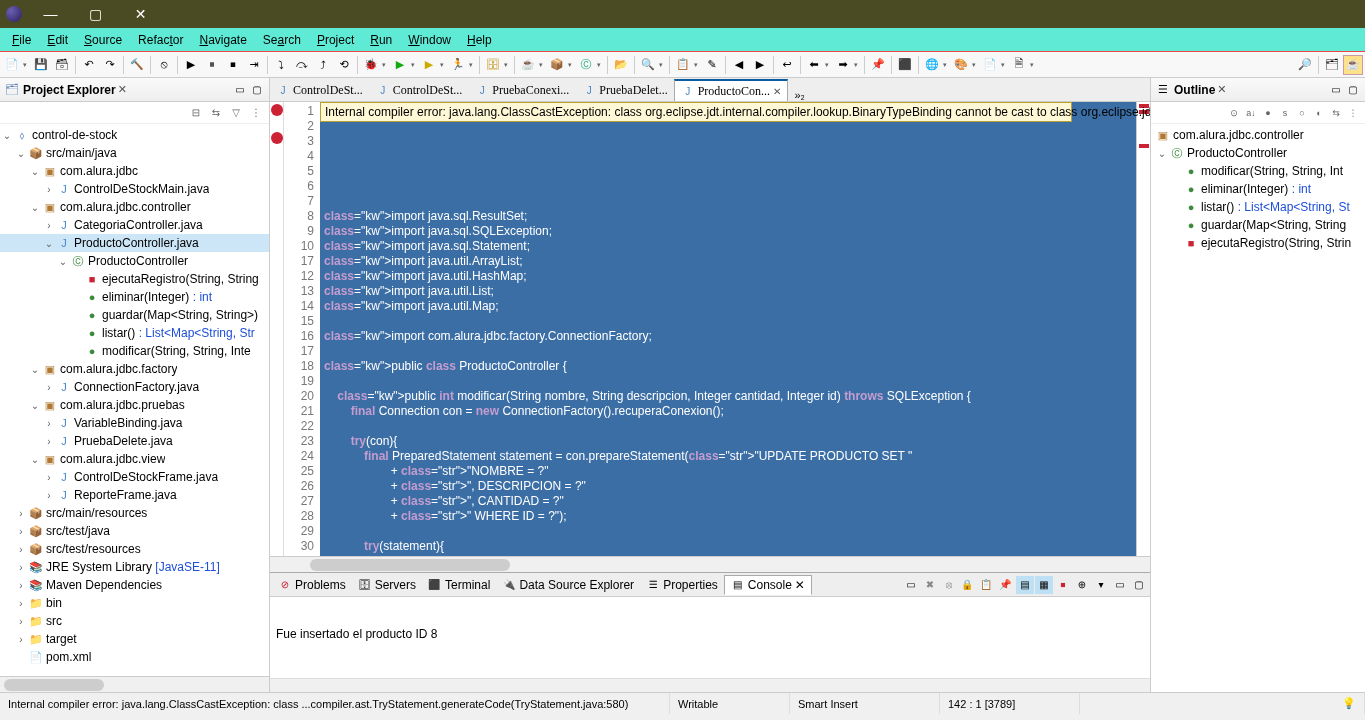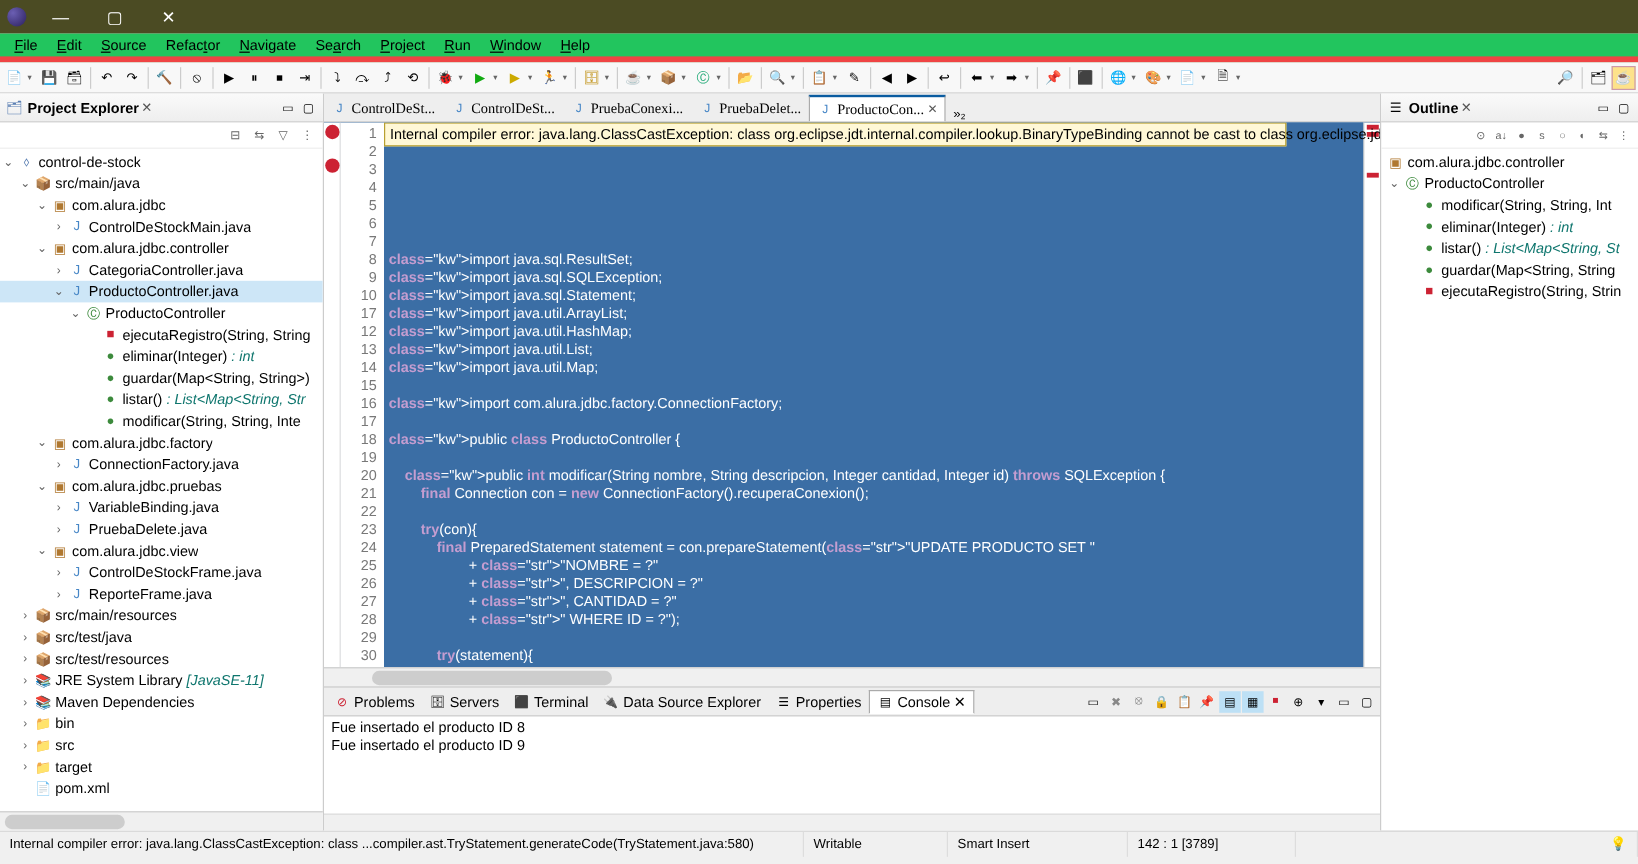--- a/index.html
+++ b/index.html
@@ -5,21 +5,21 @@
 * { box-sizing: border-box; margin: 0; padding: 0; font-family: "Segoe UI", Tahoma, sans-serif; }
 body { width: 1365px; height: 720px; background: #f0f0f0; overflow: hidden; font-size: 12px; }
 
 
 .titlebar { height: 28px; background: #4b4b23; color: #fff; display: flex; align-items: center; padding: 0 6px; }
 .titlebar .eclipse-icon { width: 16px; height: 16px; border-radius: 50%; background: radial-gradient(circle at 30% 30%, #6b5fb3, #2a1f5c); margin-right: 6px; }
 .titlebar .title { flex: 1; font-size: 12px; }
 .titlebar .winbtn { width: 45px; height: 28px; display: flex; align-items: center; justify-content: center; color: #fff; font-size: 14px; }
 
 
-.menubar { height: 24px; background: #22c55e; border-bottom: 5px solid #ef4444; display: flex; align-items: center; padding: 0 4px; }
+.menubar { height: 24px; background: #5eead4; border-bottom: 1px solid #ef4444; display: flex; align-items: center; padding: 0 4px; }
 .menubar .mitem { padding: 3px 8px; font-size: 12px; }
 .menubar .mitem u { text-decoration: underline; }
 
 
 .toolbar { height: 26px; background: #f8f8f8; border-bottom: 1px solid #ccc; display: flex; align-items: center; padding: 0 2px; gap: 1px; overflow: hidden; }
 .tb-btn { width: 20px; height: 20px; display: flex; align-items: center; justify-content: center; font-size: 11px; }
 .tb-sep { width: 1px; height: 18px; background: #ccc; margin: 0 2px; }
 .tb-arrow { width: 7px; font-size: 7px; color: #666; }
 
 
@@ -38,21 +38,21 @@
 
 
 .pe-toolbar { height: 22px; display: flex; align-items: center; justify-content: flex-end; gap: 2px; padding: 0 4px; border-bottom: 1px solid #eee; }
 .pe-toolbar span { width: 18px; height: 18px; display: inline-flex; align-items: center; justify-content: center; font-size: 10px; color: #666; }
 .tree { flex: 1; overflow: auto; font-size: 12px; padding: 2px 0; }
 .tnode { display: flex; align-items: center; height: 18px; white-space: nowrap; padding-right: 4px; }
 .tnode .exp { width: 14px; text-align: center; color: #666; font-size: 10px; cursor: pointer; }
 .tnode .ticon { width: 16px; height: 16px; display: inline-flex; align-items: center; justify-content: center; margin-right: 2px; font-size: 11px; }
 .tnode.selected { background: #cde6f7; }
 .tnode .tlabel { overflow: hidden; text-overflow: ellipsis; }
-.tnode .typesuffix { color: #0f766e; font-style: italic; }
+.tnode .typesuffix { color: #1d4ed8; }
 
 
 .editortabs { height: 24px; background: #eee; border-bottom: 1px solid #ccc; display: flex; align-items: flex-end; }
 .etab { height: 22px; padding: 0 6px; display: flex; align-items: center; gap: 3px; font-size: 12px; border: 1px solid transparent; border-bottom: none; margin-left: -1px; max-width: 130px; }
 .etab .eicon { width: 14px; height: 14px; display: inline-flex; align-items: center; justify-content: center; font-size: 10px; }
 .etab .elabel { overflow: hidden; text-overflow: ellipsis; white-space: nowrap; font-family: Liberation Serif, serif; }
 .etab.active { background: #fff; border-color: #aaa; border-top: 2px solid #0a5ca0; }
 .etab .eclose { font-size: 10px; color: #555; }
 .etab-more { padding: 0 6px; font-size: 11px; }
 
@@ -70,21 +70,21 @@
 
 
 .bottom { height: 120px; border-top: 1px solid #aaa; display: flex; flex-direction: column; background: #fff; }
 .btabs { height: 24px; display: flex; align-items: center; background: #eee; border-bottom: 1px solid #ccc; padding: 0 2px; }
 .btab { padding: 2px 6px; display: flex; align-items: center; gap: 3px; font-size: 12px; }
 .btab.active { background: #fff; border: 1px solid #aaa; border-bottom: 1px solid #fff; }
 .btab .bicon { width: 14px; height: 14px; display:inline-flex; align-items:center; justify-content:center; font-size:10px; }
 .btools { margin-left: auto; display: flex; gap: 1px; }
 .btools span { width: 18px; height: 18px; display: inline-flex; align-items: center; justify-content: center; font-size: 10px; }
 .bterm { height: 18px; padding: 1px 4px; font-size: 11px; color: #555; }
-.bout { flex: 1; font-family: Consolas, monospace; font-size: 12px; padding: 2px 6px; line-height: 15px; }
+.bout { flex: 1; font-family: Consolas, monospace; font-size: 12px; padding: 2px 6px; line-height: 15px; margin-top: 28px; }
 .bhscroll { height: 14px; background: #f0f0f0; border-top: 1px solid #ddd; position: relative; }
 
 
 .outline-tools { height: 22px; display: flex; align-items: center; justify-content: flex-end; gap: 1px; padding: 0 4px; border-bottom: 1px solid #eee; }
 .outline-tools span { width: 16px; height: 16px; display:inline-flex; align-items:center; justify-content:center; font-size:9px; color:#666; }
 
 
 .statusbar { height: 22px; background: #f0f0f0; border-top: 1px solid #ccc; display: flex; align-items: center; font-size: 11px; }
 .statusbar .scell { padding: 0 8px; border-right: 1px solid #ddd; height: 100%; display: flex; align-items: center; }
 .statusbar .scell.first { flex: 0 0 670px; overflow: hidden; white-space: nowrap; text-overflow: ellipsis; }
@@ -485,21 +485,20 @@
           <span style="background:#bde0f5">▦</span>
           <span style="color:#c23">⏹</span>
           <span>⊕</span>
           <span>▾</span>
           <span>▭</span>
           <span>▢</span>
         </div>
       </div>
       <div class="bout" id="conout">
           <div>Fue insertado el producto ID 8</div>
-          <div>Fue insertado el producto ID 9</div>
         </div>
       <div class="bhscroll"></div>
     </div>
   </div>
 
   <div class="rightcol">
     <div class="viewhdr">
       <span class="vicon">☰</span>
       <span class="vtitle">Outline</span>
       <span class="vclose">✕</span>

